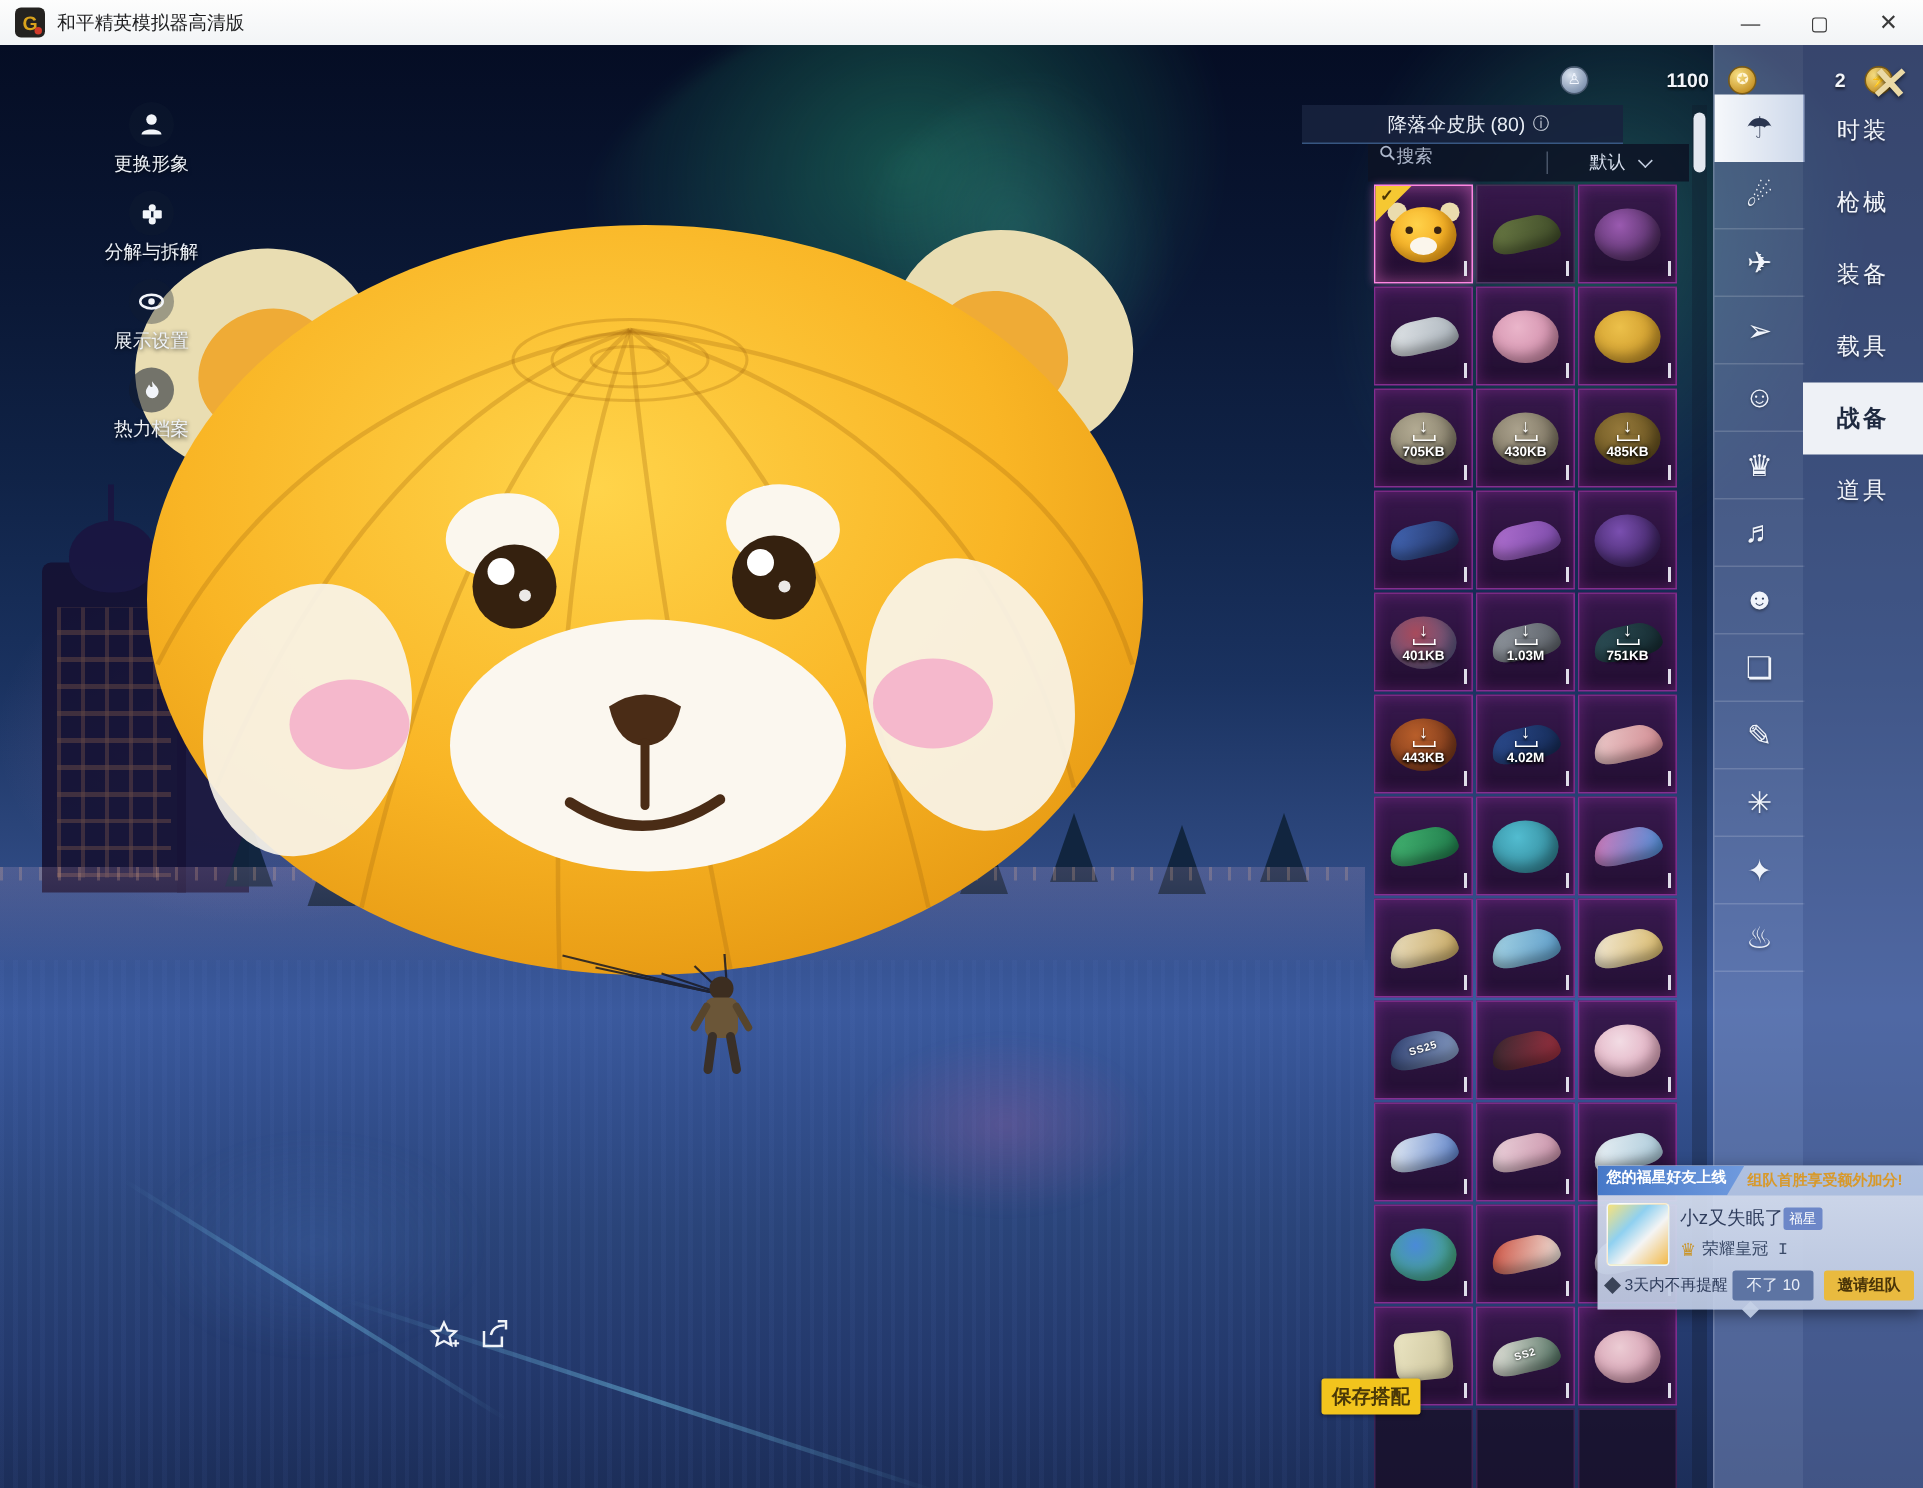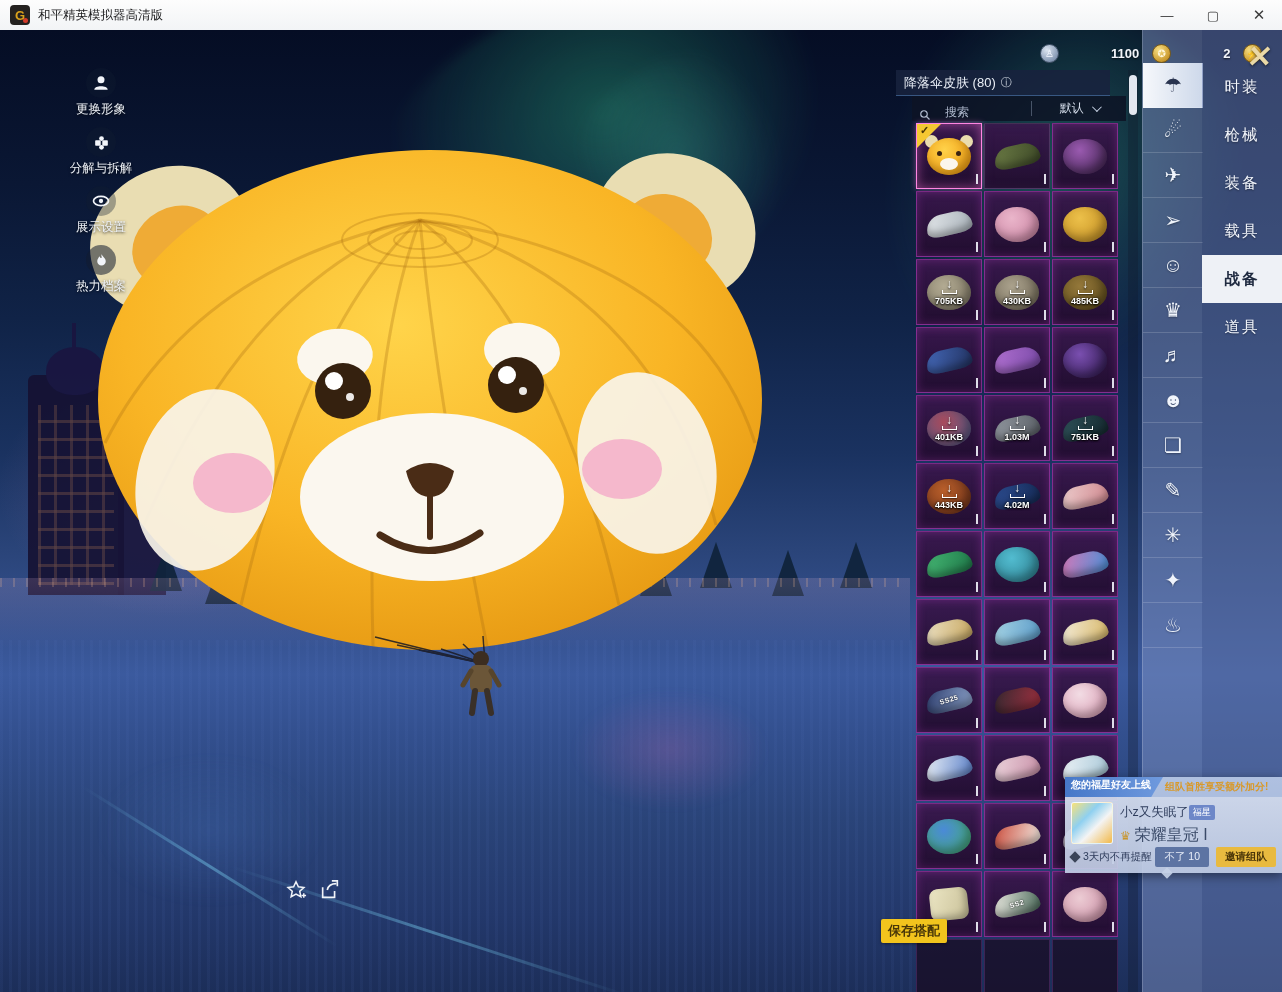--- a/index.html
+++ b/index.html
@@ -50,24 +50,24 @@
   
   .hud { position:absolute; left:1040px; top:10px; width:170px; height:26px; display:flex; align-items:center; gap:13px; z-index:6; }
   .currency { display:flex; align-items:center; gap:4px; }
   .coin { width:19px; height:19px; border-radius:50%; display:flex; align-items:center; justify-content:center; font-size:10px; }
   .coin.silver { background:radial-gradient(circle at 35% 30%, #dbe4f0, #8699b4 70%, #5d7090); color:#f4f8ff; border:1px solid #47586e; }
   .coin.gold { background:radial-gradient(circle at 35% 30%, #f8e084, #cb9a2e 70%, #9c701a); color:#fff6d8; border:1px solid #7a5a14; }
   .cur-val { font-size:13px; color:#f2f5fa; font-weight:bold; text-shadow:0 1px 2px rgba(0,0,0,.7);margin-left:48px; }
   .hud-close { position:absolute; left:1240px; top:6px; width:40px; height:40px; display:flex; align-items:center; justify-content:center; font-size:30px; font-weight:bold; color:#ead9a6; text-shadow:0 1px 3px rgba(0,0,0,.6); transform:skewX(-6deg); z-index:6; }
 
   
-  .panel-head { position:absolute; left:896px; top:40px; width:214px; height:26px; background:rgba(24,34,62,.88); color:#e9eef6; font-size:13px; display:flex; align-items:center; padding-left:8px; gap:5px; z-index:5; border-bottom:1px solid rgba(90,140,200,.5); }
+  .panel-head { position:absolute; left:868px; top:40px; width:214px; height:26px; background:rgba(24,34,62,.88); color:#e9eef6; font-size:13px; display:flex; align-items:center; padding-left:8px; gap:5px; z-index:5; border-bottom:1px solid rgba(90,140,200,.5);justify-content:center; }
   .info-ico { font-size:11px; opacity:.85; }
   .search-row { position:absolute; left:912px; top:66px; width:214px; height:25px; background:rgba(13,19,37,.85); display:flex; align-items:center; z-index:5; }
-  .search-box { flex:1.2; display:flex; align-items:flex-end; height:100%; padding-left:7px; gap:14px; }
+  .search-box { flex:1.2; display:flex; align-items:flex-start; height:100%; padding-left:7px; }
   .search-txt { color:#aeb8cc; font-size:12px; }
   .divider { width:1px; height:15px; background:rgba(160,175,200,.4); }
   .sort-box { flex:1; display:flex; align-items:center; justify-content:center; gap:8px; height:100%; color:#d6deec; font-size:12px; }
   .chev { width:7px; height:7px; border-right:1.5px solid #c3cee0; border-bottom:1.5px solid #c3cee0; transform:rotate(45deg) translateY(-2px); }
 
   .grid { position:absolute; left:916px; top:93px; width:202px; z-index:5; display:grid; grid-template-columns:repeat(3,66px); gap:2px; }
   .cell { position:relative; width:66px; height:66px; background:linear-gradient(180deg, rgba(58,22,76,.93), rgba(33,12,46,.96)); border:1px solid rgba(198,66,202,.55); box-shadow:inset 0 0 10px rgba(182,62,192,.33); display:flex; align-items:center; justify-content:center; }
   .cell.plain { border-color:rgba(110,92,130,.45); box-shadow:inset 0 0 8px rgba(60,40,80,.4); }
   .cell.empty { background:rgba(24,11,34,.75); border-color:rgba(130,62,150,.35); box-shadow:none; }
   .cell.sel { border-color:#ff85e2; box-shadow:inset 0 0 12px rgba(255,120,220,.5), 0 0 6px rgba(255,120,220,.45); }
@@ -121,21 +121,21 @@
   .pop-tag { height:20px; display:flex; align-items:center; padding:0 12px 4px 6px; background:linear-gradient(90deg,#4678c8,#6f9ade); clip-path:polygon(0 0,100% 0,88% 100%,0 100%); color:#fff; font-size:10px; font-weight:bold; white-space:nowrap; }
   .pop-headline { margin-left:2px; color:#d8992a; font-size:10px; font-weight:bold; white-space:nowrap; }
   .pop-body { display:flex; padding:5px 6px 0 6px; gap:7px; }
   .pop-avatar { width:42px; height:42px; border-radius:3px; background:linear-gradient(135deg,#f8e27a 0%,#8fd0f0 35%,#f4f4f4 60%,#f2b94a 100%); border:1px solid rgba(255,255,255,.7); }
   .pop-info { display:flex; flex-direction:column; gap:4px; padding-top:2px; }
   .pop-name-row { display:flex; align-items:center; gap:0; }
   .pop-name { color:#2e3c5c; font-size:12.5px; }
   .pop-badge { background:#6d87c8; color:#fff; font-size:9px; padding:1px 4px; border-radius:2px; }
   .pop-rank-row { display:flex; align-items:center; gap:4px; }
   .rank-crown { color:#c9952a; font-size:12px; }
-  .pop-rank { color:#3a4a68; font-size:16px; }
+  .pop-rank { color:#3a4a68; font-size:11px;font-family:Liberation Mono, monospace; }
   .pop-foot { position:absolute; left:6px; right:6px; bottom:6px; display:flex; align-items:center; }
   .dismiss { display:flex; align-items:center; gap:4px; color:#2f3d5c; font-size:10.5px; }
   .dismiss-box { width:8px; height:8px; background:#3a4458; transform:rotate(45deg); }
   .pop-btns { margin-left:auto; display:flex; gap:7px; }
   .btn-decline { background:#5d74a3; color:#e9eef8; font-size:10.5px; padding:3px 9px; border-radius:2px; }
   .btn-accept { background:#e9ba3f; color:#4a3508; font-size:10.5px; font-weight:bold; padding:3px 9px; border-radius:2px; }
   .pop-pointer { position:absolute; left:98px; bottom:-4px; width:8px; height:8px; background:rgba(196,208,230,.92); transform:rotate(45deg); }
 </style>
 </head>
 <body>

